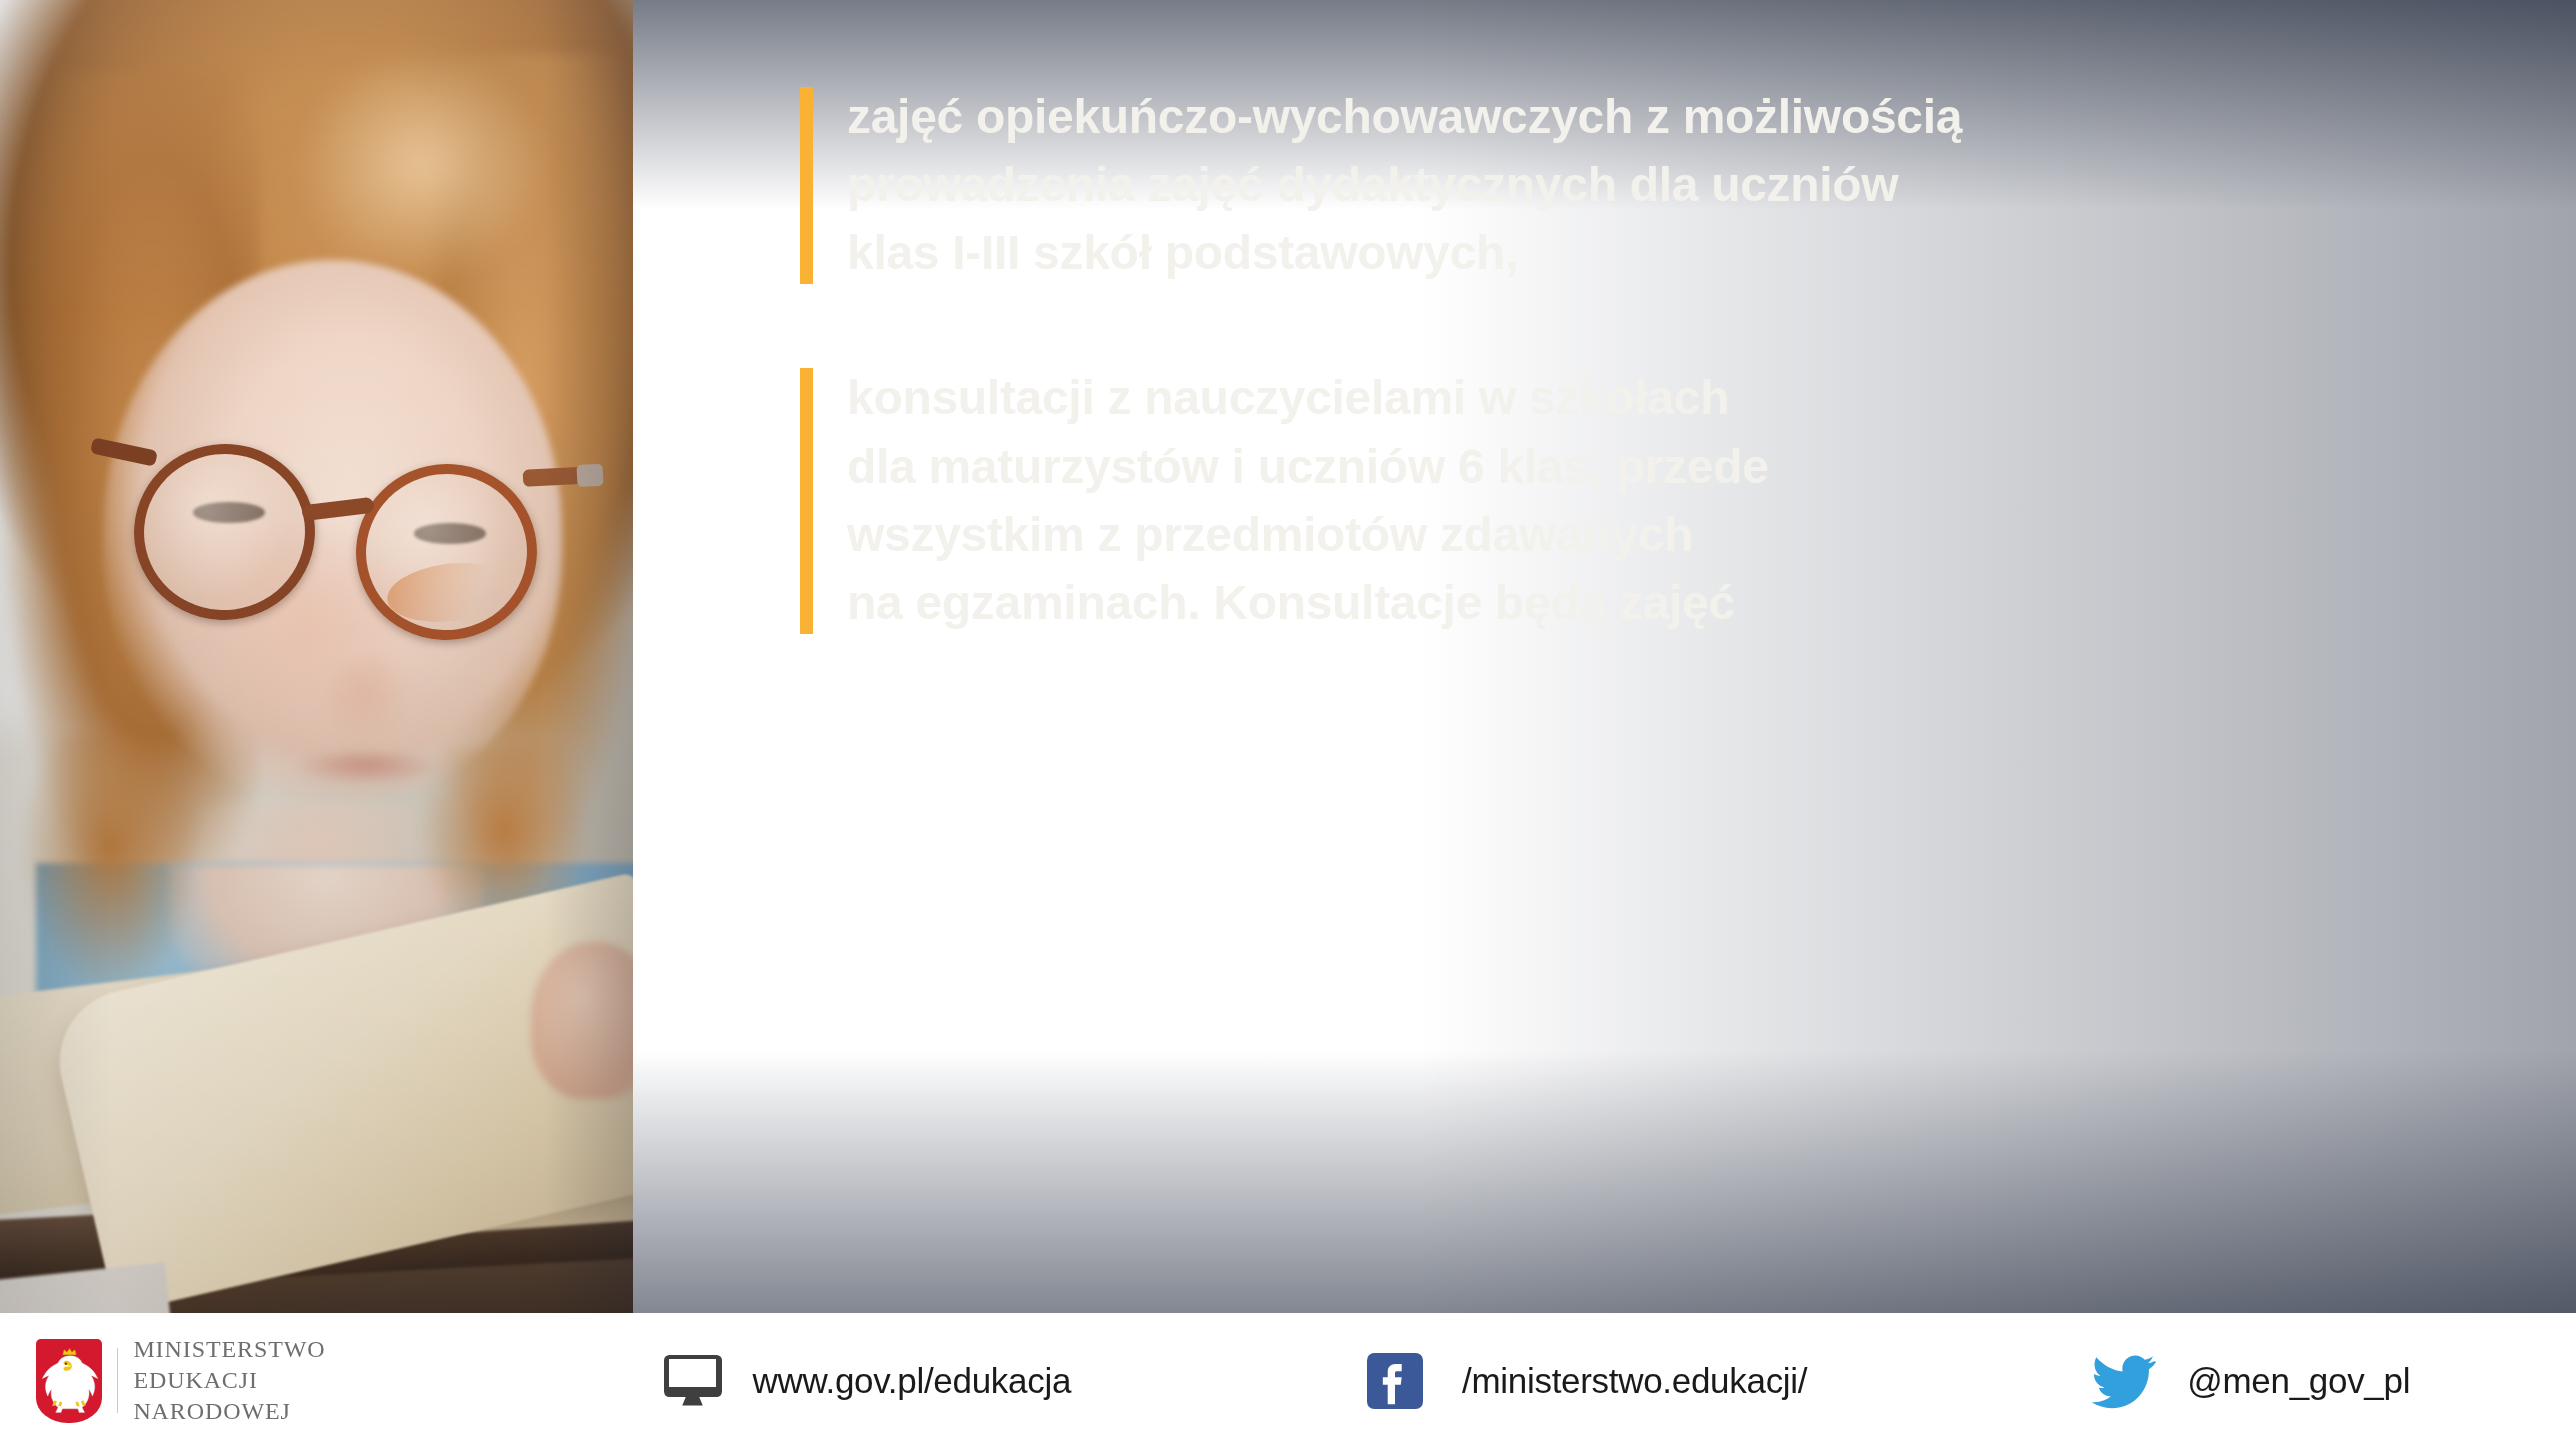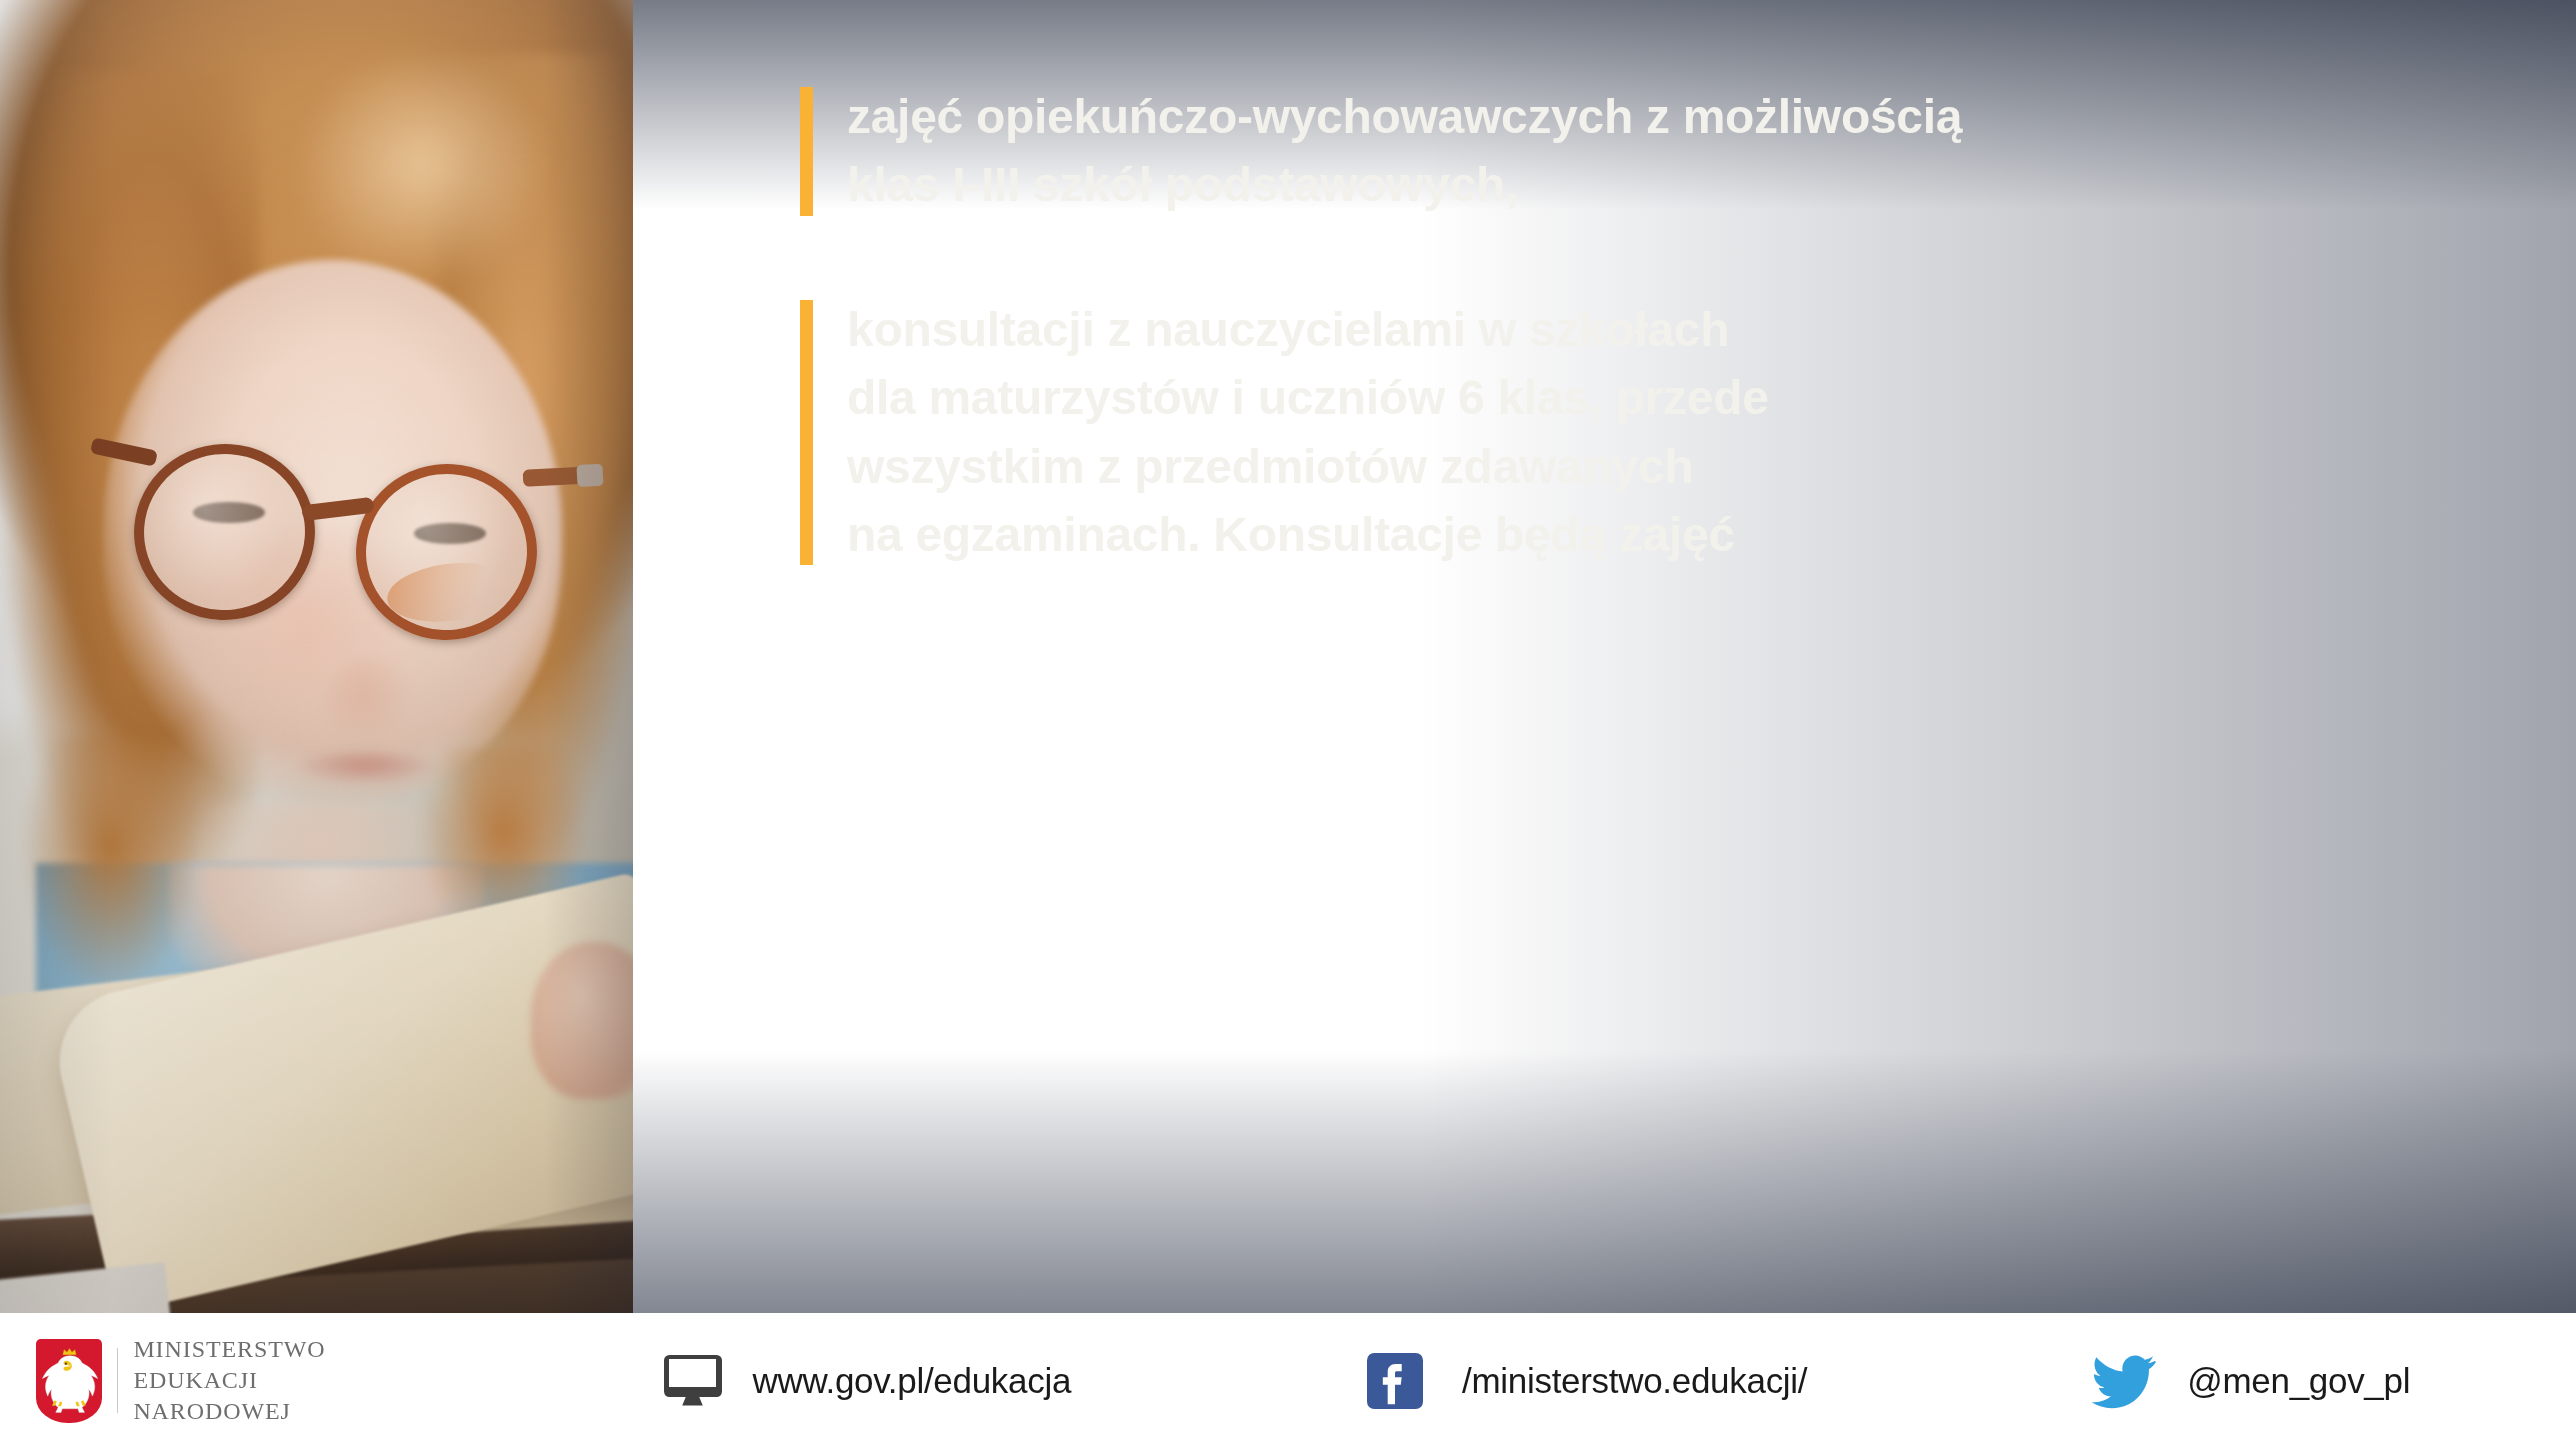--- a/index.html
+++ b/index.html
@@ -330,20 +330,21 @@
     <div class="ph-vig"></div>
   </div>
 
   <div class="content">
 
 
     <div class="bullet" id="bullet-1">
       <div class="bullet-bar"></div>
       <div class="bullet-text">
         <div>zajęć opiekuńczo-wychowawczych z możliwością</div>
+        <div>prowadzenia zajęć dydaktycznych dla uczniów</div>
         <div>klas I-III szkół podstawowych,</div>
       </div>
     </div>
 
     <div class="bullet" id="bullet-2">
       <div class="bullet-bar"></div>
       <div class="bullet-text">
         <div>konsultacji z nauczycielami w szkołach</div>
         <div>dla maturzystów i uczniów 6 klas, przede</div>
         <div>wszystkim z przedmiotów zdawanych</div>

